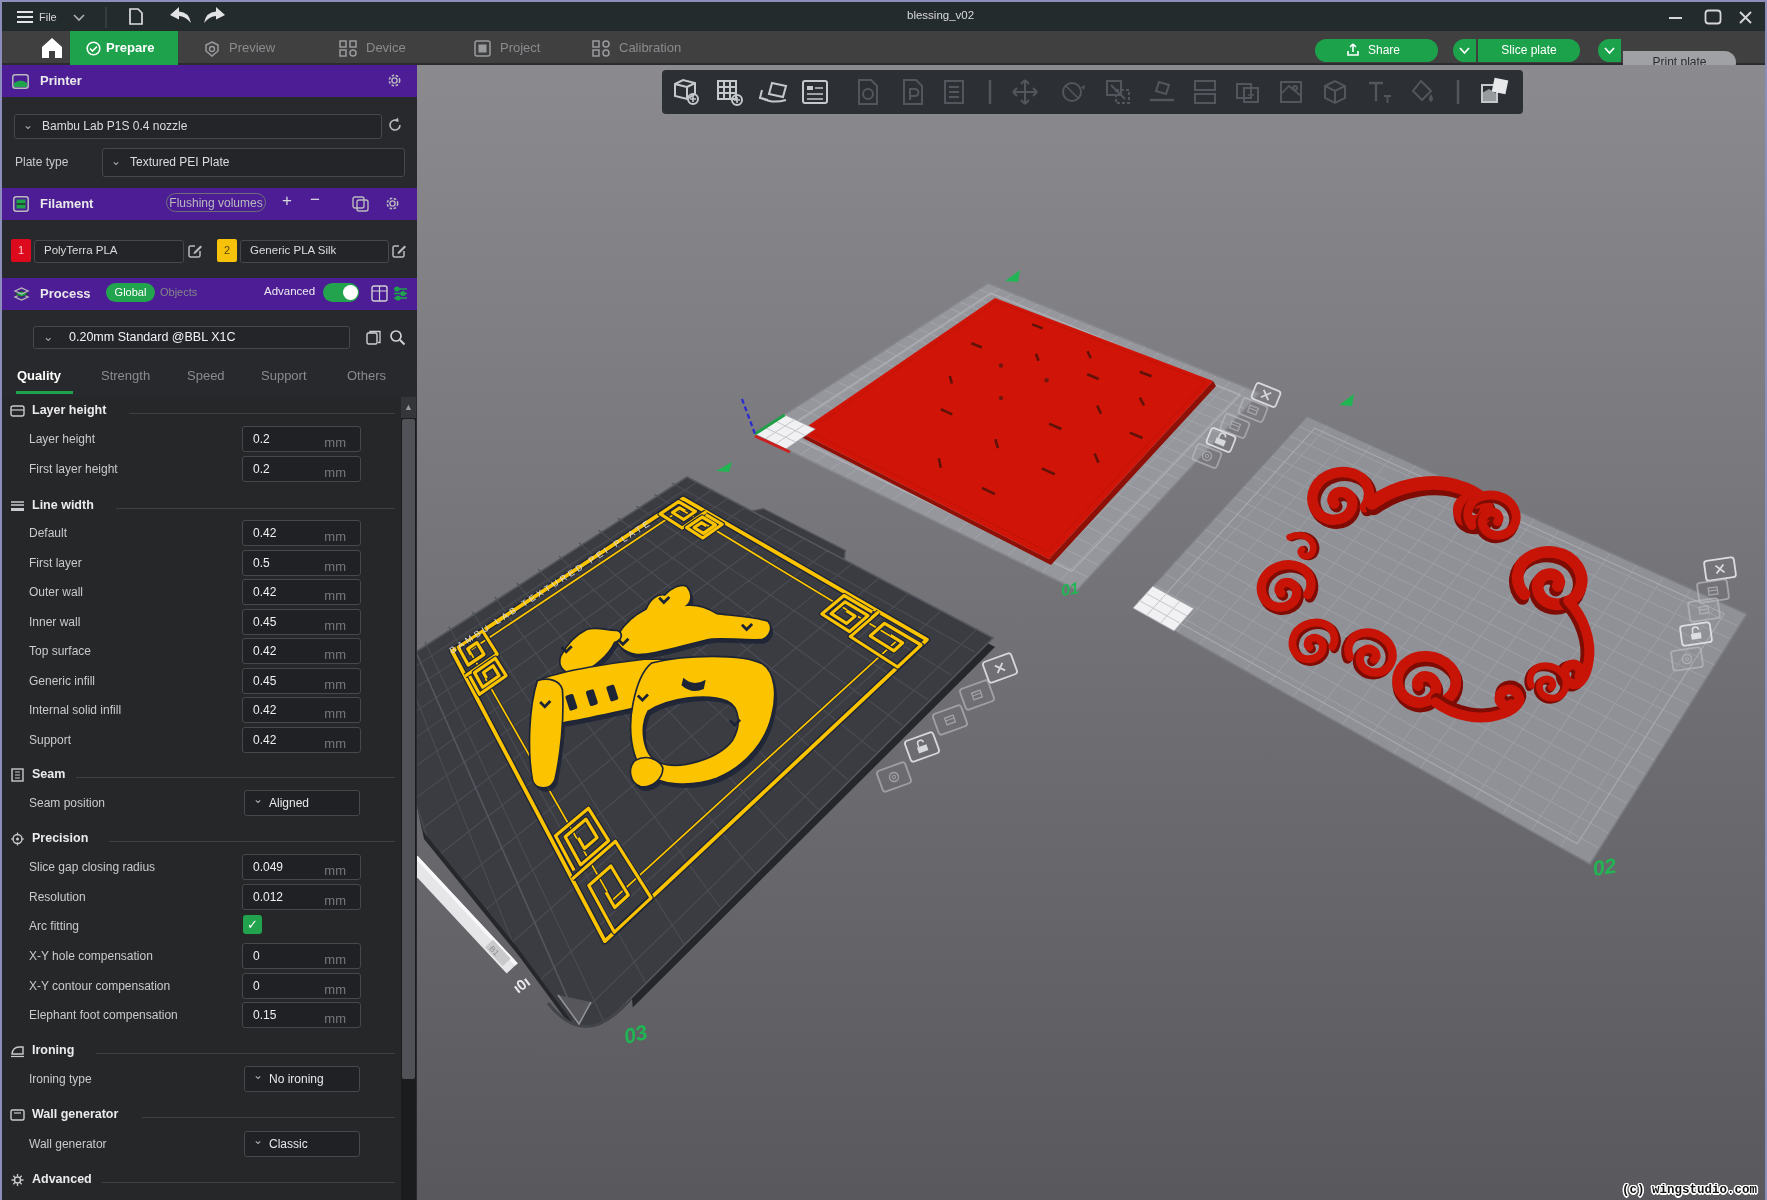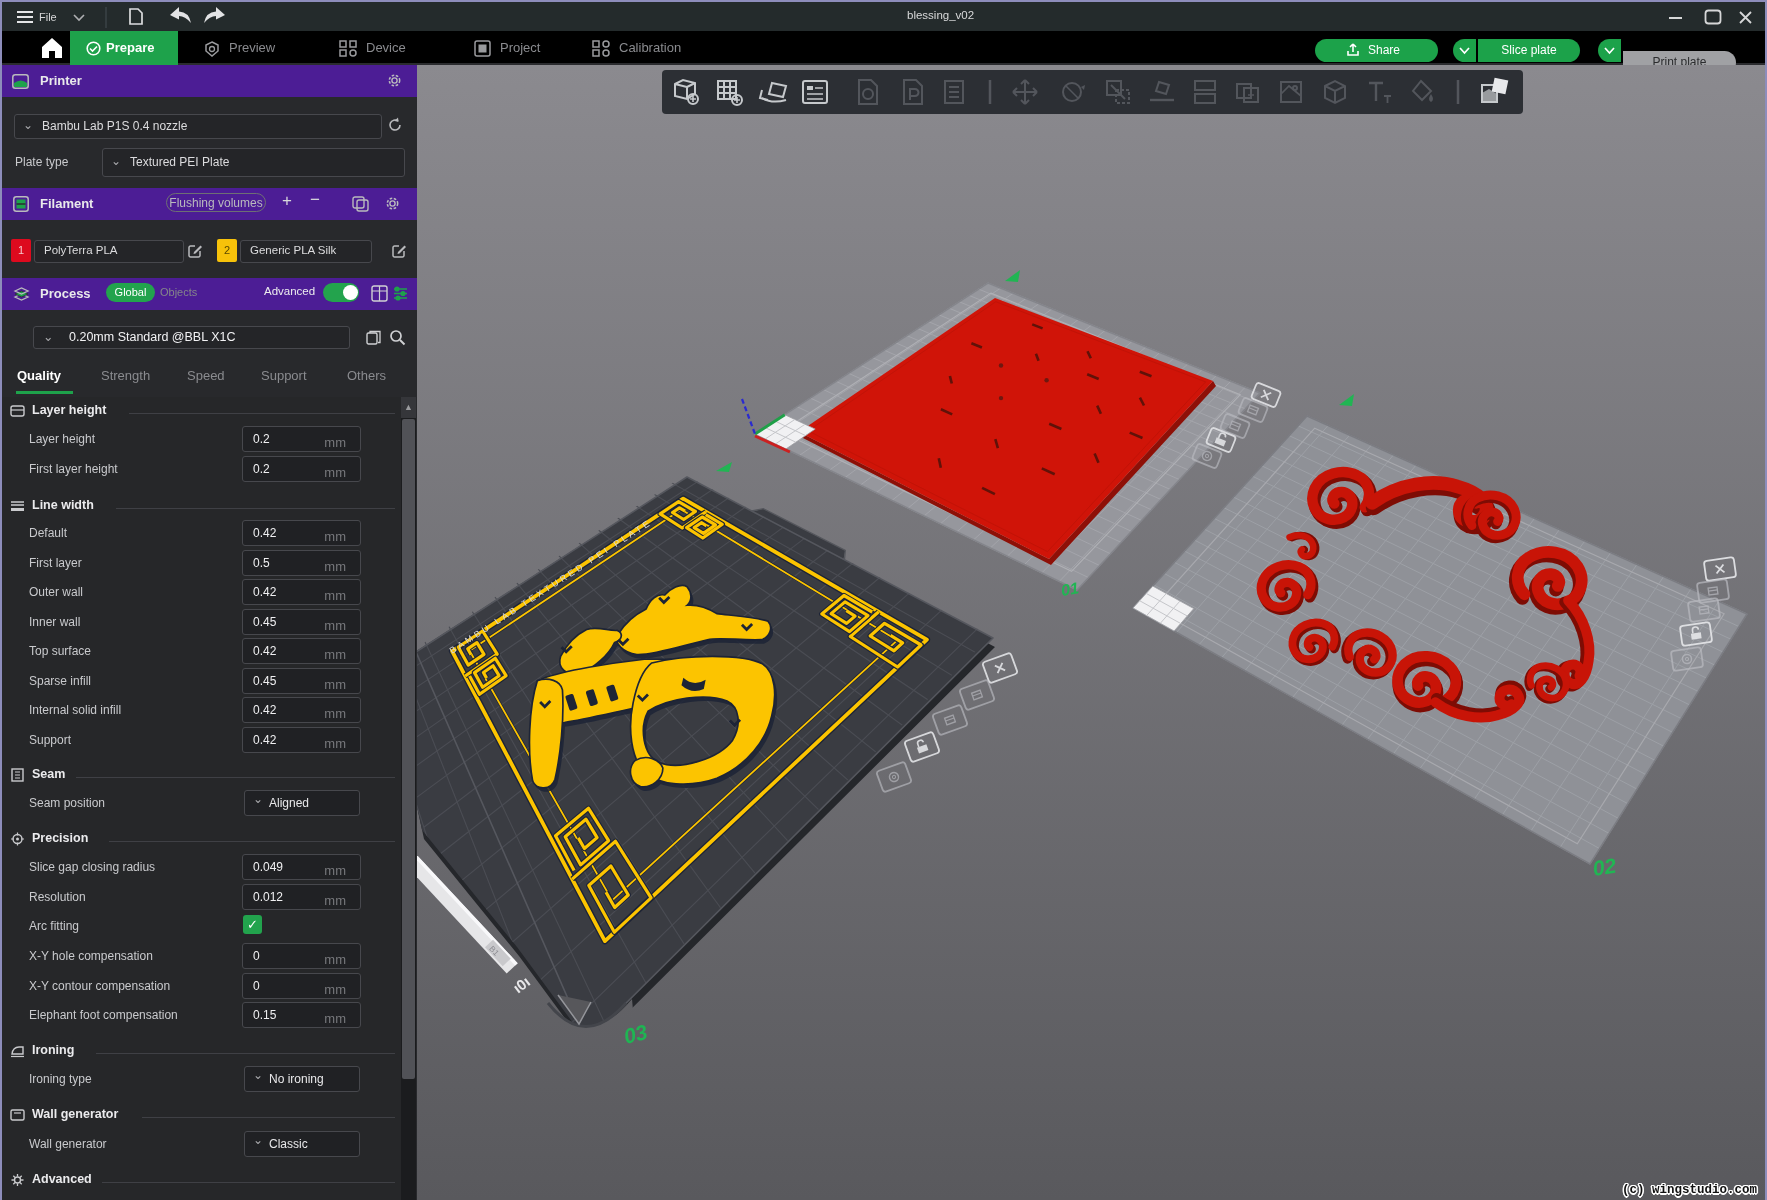--- a/index.html
+++ b/index.html
@@ -1,17 +1,17 @@
 <!DOCTYPE html>
 <html><head><meta charset="utf-8"><style>
 * {margin:0;padding:0;box-sizing:border-box}
 html,body {width:1767px;height:1200px;overflow:hidden;background:#8d8dbb;font-family:"Liberation Sans",sans-serif}
 #win {position:absolute;left:2px;top:2px;width:1763px;height:1198px;background:#2b2c2f}
 #titlebar {position:absolute;left:0;top:0;width:100%;height:29px;background:#242b2c;color:#d6d7d8}
-#tabbar {position:absolute;left:0;top:29px;width:100%;height:32px;background:#000000}
+#tabbar {position:absolute;left:0;top:29px;width:100%;height:32px;background:#404040}
 #sidebar {position:absolute;left:0;top:63px;width:415px;bottom:0;background:#28292c}
 #viewport {position:absolute;left:415px;top:63px;right:0;bottom:0;background:linear-gradient(#8b8a8f,#59595d)}
 .hdr {position:absolute;left:0;width:100%;height:32px;background:#4c1d95}
 .hdr b {position:absolute;left:38px;top:8px;font-size:13px;color:#e9e9eb;font-weight:bold}
 .box {position:absolute;border:1px solid #47484d;border-radius:3px;background:#242528;color:#dcdcde;font-size:12px}
 .prow {position:absolute;left:0;width:100%;height:30px}
 .plbl {position:absolute;left:27px;top:7px;font-size:12px;color:#c9cacd}
 .pbox {position:absolute;left:240px;top:1px;width:119px;height:26px;background:#202124;border:1px solid #47484d;border-radius:3px}
 .pbox b {position:absolute;left:10px;top:5px;font-size:12px;color:#f0f0f2;font-weight:normal}
 .pbox i {position:absolute;right:14px;top:8px;font-size:13px;color:#77787c;font-style:normal}
@@ -140,21 +140,21 @@
             <circle cx="8.5" cy="8.5" r="2.6" fill="none" stroke="#b9babd" stroke-width="1.4"></circle>
           </svg></span>
  </div>
  <div style="position:absolute;left:9px;top:174px;width:20px;height:23px;background:#dd0a1e;border-radius:2px;color:#f6c9ce;font-size:11px;text-align:center;line-height:23px">1</div>
  <div class="box" style="left:32px;top:175px;width:150px;height:23px;padding:3px 0 0 9px;font-size:11.5px">PolyTerra PLA</div>
  <span style="position:absolute;left:186px;top:178px"><svg width="15" height="15" viewBox="0 0 15 15">
           <path d="M 12,8 v4.5 a1.5,1.5 0 0 1 -1.5,1.5 h-8 a1.5,1.5 0 0 1 -1.5,-1.5 v-8 a1.5,1.5 0 0 1 1.5,-1.5 H 7" fill="none" stroke="#b9babd" stroke-width="1.5"></path>
           <path d="M 6,9 L 12.5,2.5 l 0,0 L 14,4 L 7.5,10.5 L 5.5,11 Z" fill="#b9babd"></path>
         </svg></span>
  <div style="position:absolute;left:215px;top:174px;width:20px;height:23px;background:#f7c20a;border-radius:2px;color:#5a4a00;font-size:11px;text-align:center;line-height:23px">2</div>
- <div class="box" style="left:238px;top:175px;width:132px;height:23px;padding:3px 0 0 9px;font-size:11.5px">Generic PLA Silk</div>
+ <div class="box" style="left:238px;top:175px;width:149px;height:23px;padding:3px 0 0 9px;font-size:11.5px">Generic PLA Silk</div>
  <span style="position:absolute;left:390px;top:178px"><svg width="15" height="15" viewBox="0 0 15 15">
           <path d="M 12,8 v4.5 a1.5,1.5 0 0 1 -1.5,1.5 h-8 a1.5,1.5 0 0 1 -1.5,-1.5 v-8 a1.5,1.5 0 0 1 1.5,-1.5 H 7" fill="none" stroke="#b9babd" stroke-width="1.5"></path>
           <path d="M 6,9 L 12.5,2.5 l 0,0 L 14,4 L 7.5,10.5 L 5.5,11 Z" fill="#b9babd"></path>
         </svg></span>
  <div class="hdr" style="top:213px">
         <b>Process</b>
   <svg width="17" height="16" style="position:absolute;left:11px;top:8px" viewBox="0 0 17 16">
           <path d="M 2,11 L 8.5,8 L 15,11 L 8.5,14 Z" fill="none" stroke="#b9babd" stroke-width="1.3"></path>
           <path d="M 2,8 L 8.5,5 L 15,8 L 8.5,11 Z" fill="#1ea24b" stroke="#2b2c2f" stroke-width="0.8"></path>
           <path d="M 2,5 L 8.5,2 L 15,5 L 8.5,8 Z" fill="none" stroke="#b9babd" stroke-width="1.3"></path>
@@ -252,21 +252,21 @@
           </span>
         </div>
         <div class="prow" style="top:240px">
           <span class="plbl">Top surface</span>
 <span class="pbox">
             <b>0.42</b>
             <i>mm</i>
           </span>
         </div>
         <div class="prow" style="top:270px">
-          <span class="plbl">Sparse infill</span>
+          <span class="plbl">Generic infill</span>
 <span class="pbox">
             <b>0.45</b>
             <i>mm</i>
           </span>
         </div>
         <div class="prow" style="top:299px">
           <span class="plbl">Internal solid infill</span>
 <span class="pbox">
             <b>0.42</b>
             <i>mm</i>

